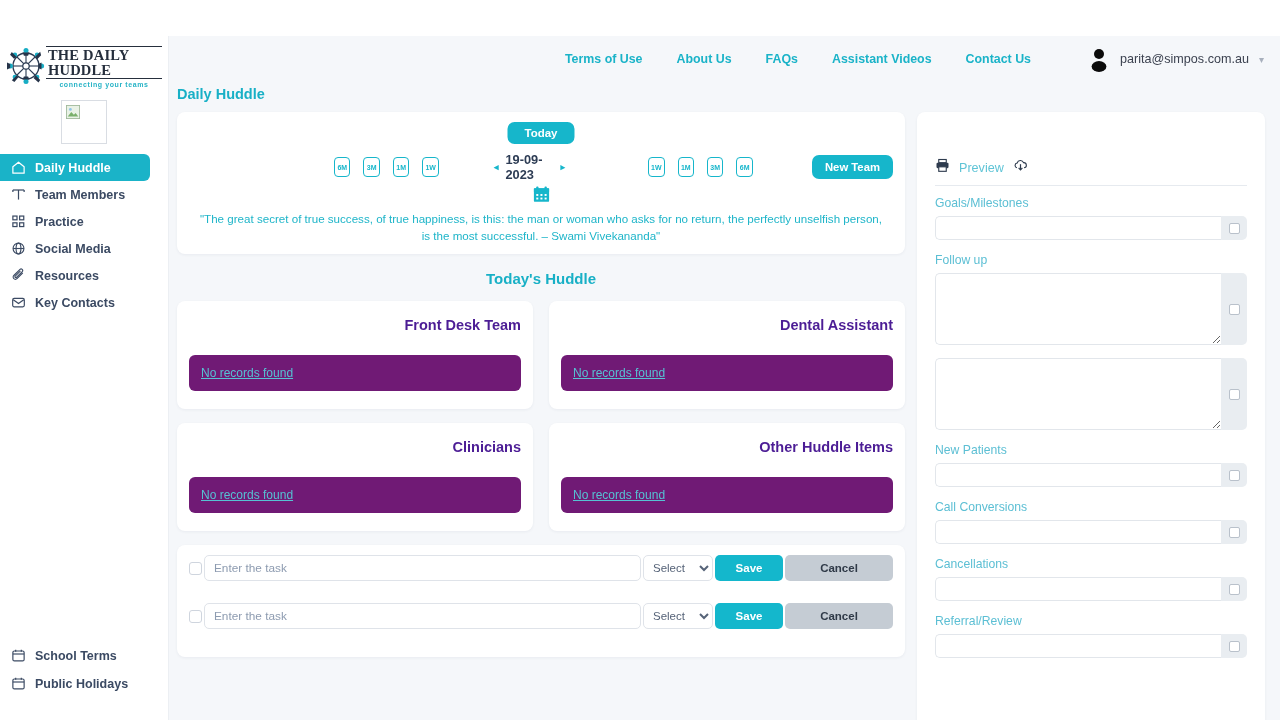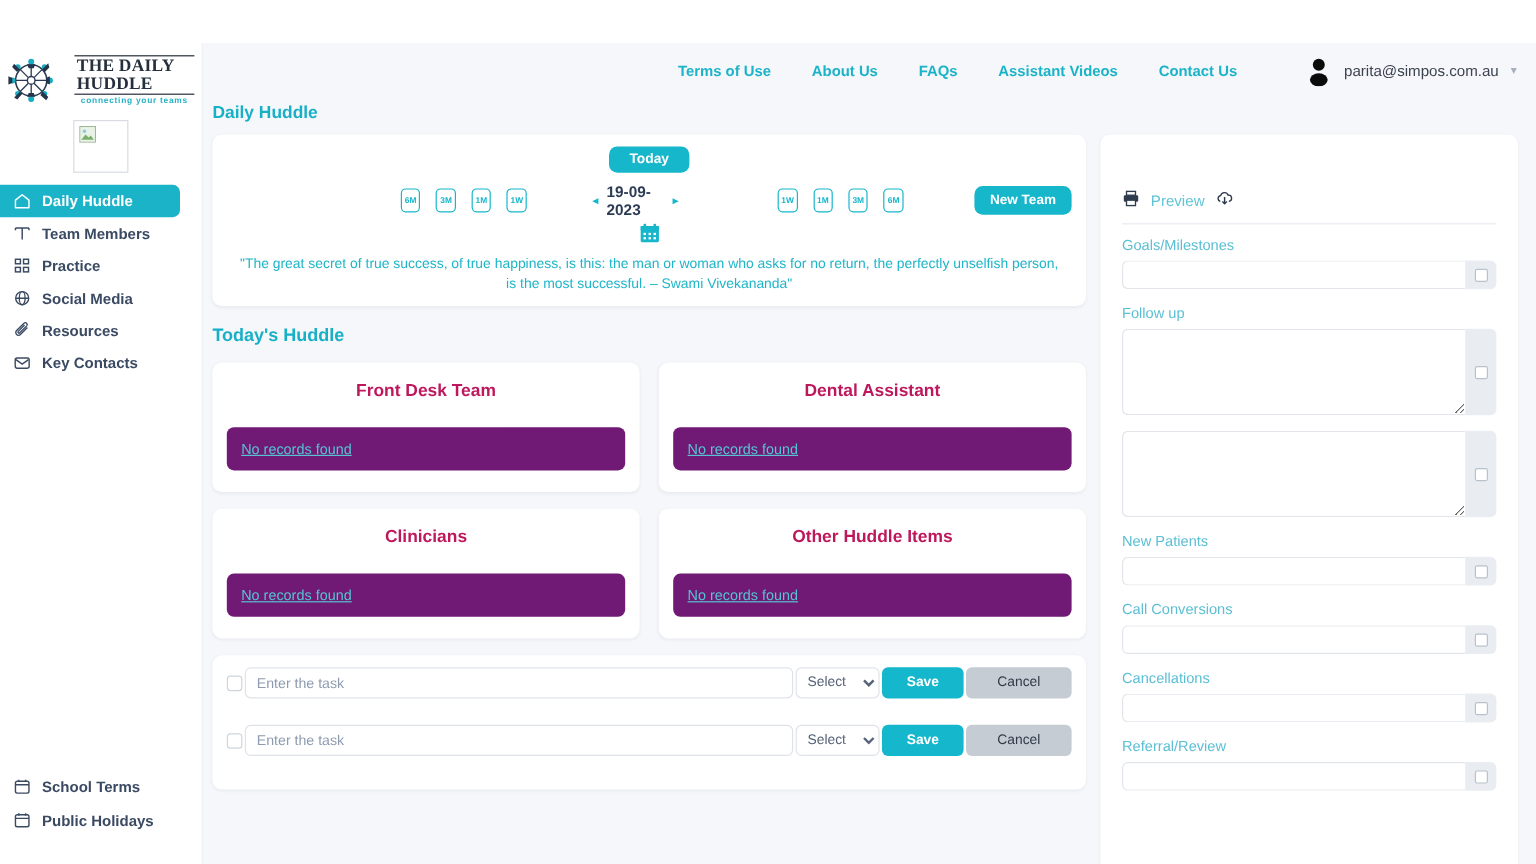--- a/index.html
+++ b/index.html
@@ -25,21 +25,21 @@
   
   .sidebar {
     width: 169px; height: 684px;
     background: #ffffff;
     position: relative;
     flex: 0 0 169px;
     border-right: 1px solid #eceff3;
   }
   .logo-wrap {
     padding: 10px 6px 0 6px;
-    display: flex; align-items: center; gap: 16px;
+    display: flex; gap: 0;
   }
   .logo-mark { width: 40px; height: 40px; flex: 0 0 40px; }
   .logo-text { display: flex; flex-direction: column; align-items: center; }
   .logo-title {
     font-family: "Liberation Serif", serif;
     font-size: 14.5px; font-weight: 700; letter-spacing: .2px;
     color: #262f3d;
     border-top: 1.6px solid #262f3d;
     border-bottom: 1.6px solid #262f3d;
     padding: 1px 2px 0 2px; line-height: 15px;
@@ -134,29 +134,29 @@
     border-radius: 7px; padding: 6px 13px; margin-left: 46px;
     font-size: 11.3px; font-weight: 700; cursor: pointer; white-space: nowrap;
   }
   .cal-icon-wrap { text-align: center; margin-top: 3px; }
   .quote {
     color: #1eb5c9; font-size: 11.6px; line-height: 17px;
     text-align: center; padding: 2px 8px 0 8px;
   }
 
   .huddle-title {
-    text-align: left; color: #18b0c6;
+    text-align: center; color: #18b0c6;
     font-size: 15px; font-weight: 700; padding: 16px 0 14px 0;
   }
 
   .grid2 { display: flex; gap: 16px; margin-bottom: 14px; }
   .team-card { flex: 1 1 0; padding: 16px 12px 18px 12px; }
   .team-card h3 {
-    margin: 0 0 22px 0; text-align: center;
-    color: #be185d; font-size: 14.5px; font-weight: 700;
+    margin: 0 0 22px 0; text-align: right;
+    color: #4c1d95; font-size: 14.5px; font-weight: 700;
   }
   .norec {
     background: #701a75; border-radius: 6px;
     color: #56c2d3; font-size: 12px;
     padding: 11px 12px;
     text-decoration: underline;
   }
 
   .tasks-card { padding: 10px 12px 6px 12px; }
   .task-row { display: flex; align-items: center; gap: 2px; margin-bottom: 22px; }
@@ -176,23 +176,23 @@
     border-radius: 5px; font-size: 11.5px; color: #566378;
     background: #fff; padding: 0 5px; cursor: pointer;
     font-family: "Liberation Sans", sans-serif; outline: none;
   }
   .btn-save {
     width: 68px; height: 26px; background: #14b7cc; color: #fff;
     border: none; border-radius: 5px; font-size: 11.5px;
     font-weight: 700; cursor: pointer;
   }
   .btn-cancel {
-    width: 88px; height: 26px; background: #c5ccd4; color: #303a48;
+    width: 108px; height: 26px; background: #c5ccd4; color: #303a48;
     border: none; border-radius: 5px; font-size: 11.5px;
-    font-weight: 400; cursor: pointer;
+    font-weight: 700; cursor: pointer;
   }
 
   
   .right-card { padding: 14px 18px 8px 18px; height: 660px; }
   .preview-row { display: flex; align-items: center; gap: 9px; padding: 32px 0 8px 0; }
   .preview-label { color: #5fc4d6; font-size: 12.6px; cursor: pointer; }
   .divider { height: 1px; background: #e6eaef; margin-bottom: 10px; }
   .field-label {
     color: #5cbfd4; font-size: 12.2px; margin-bottom: 6px;
   }

